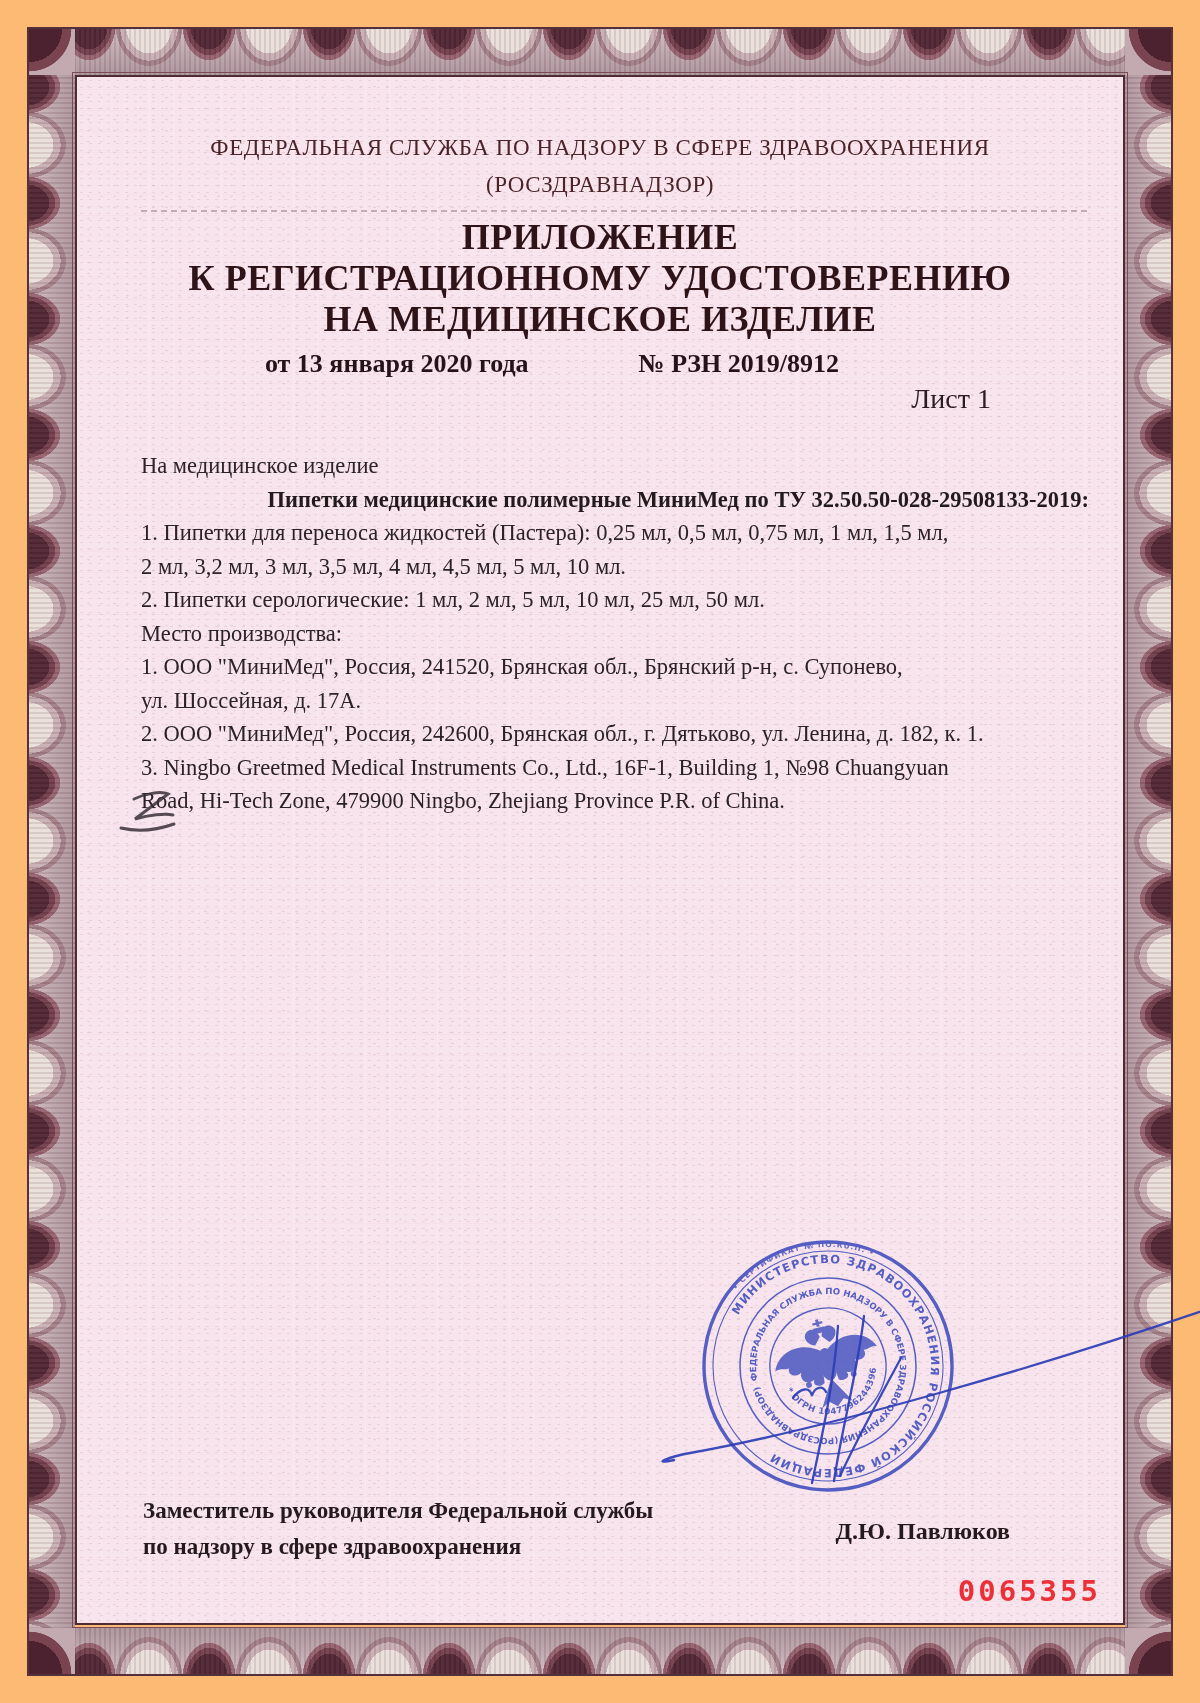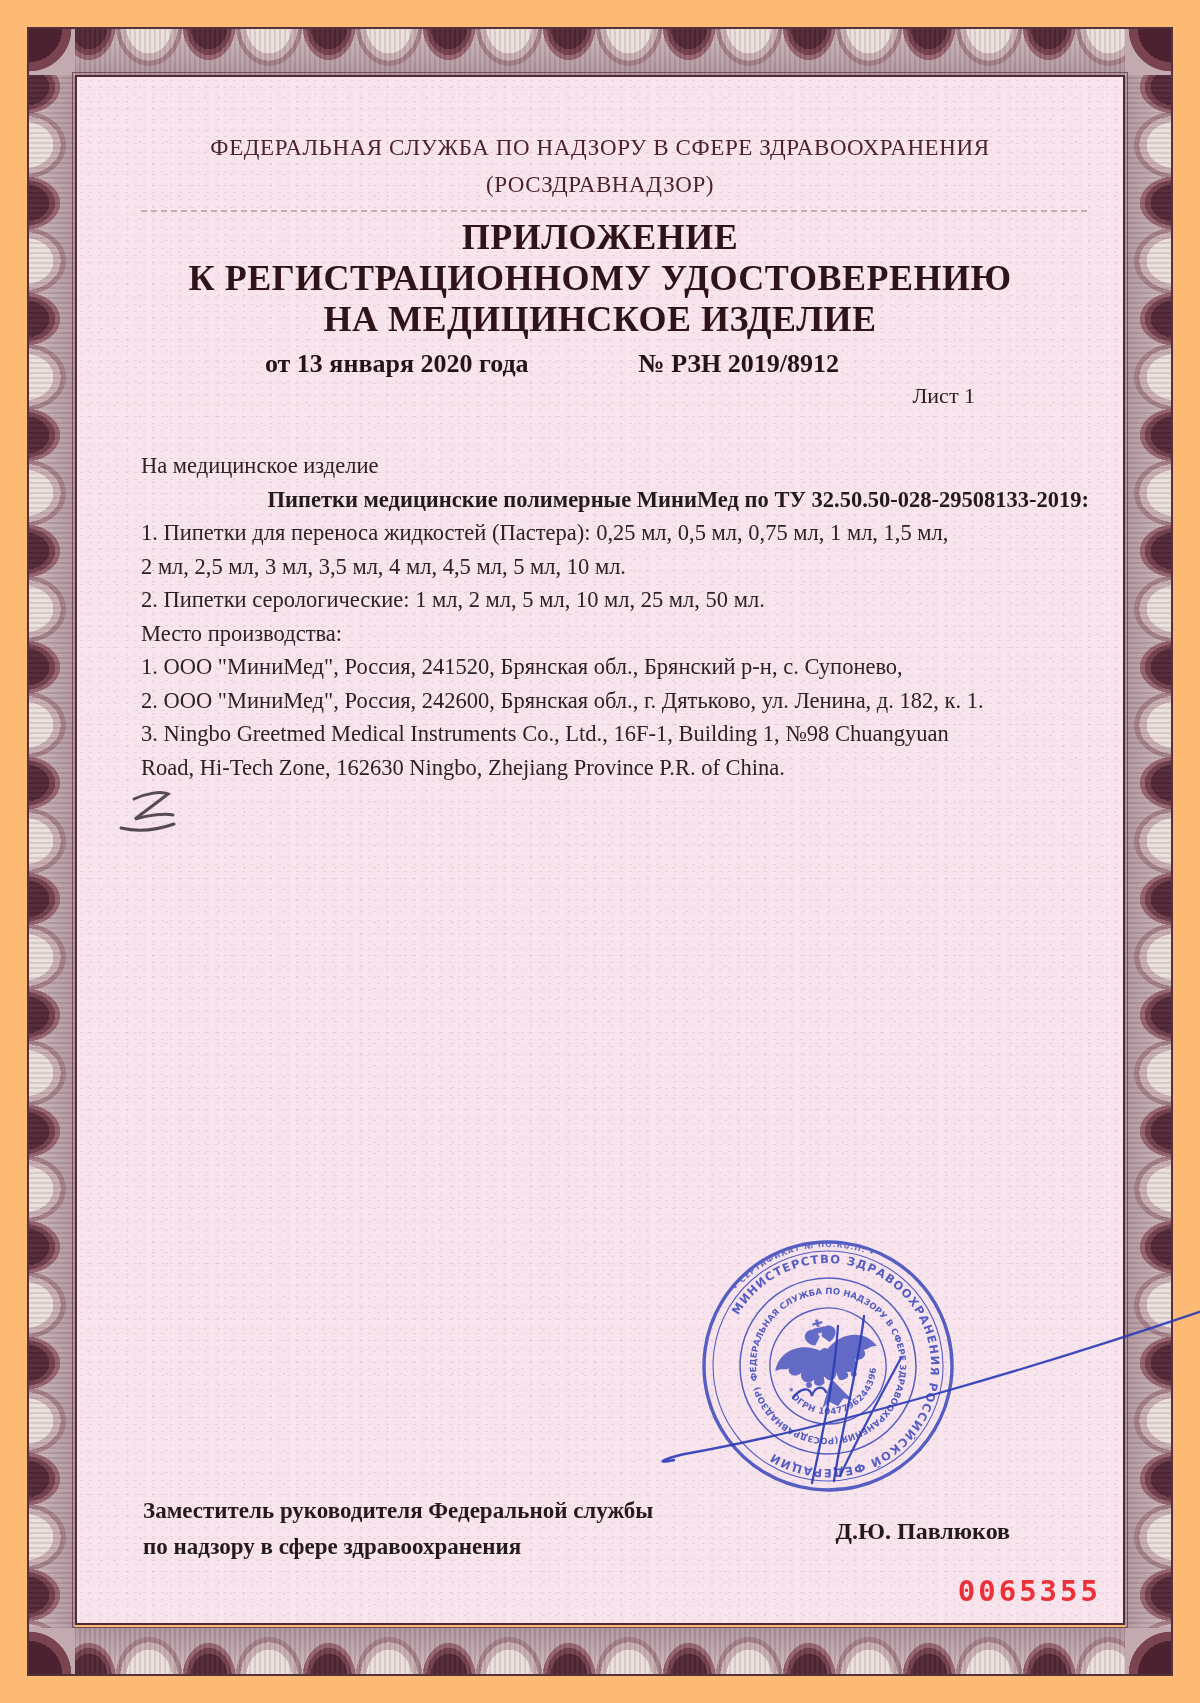--- a/index.html
+++ b/index.html
@@ -55,21 +55,21 @@
     background-position:0 0,5px 4px,0 0,0 0;
   }
   .authority{position:absolute;top:52px;left:0;right:0;text-align:center;
     font-size:23px;line-height:37px;letter-spacing:.6px;color:#4a2429;}
   .divider{position:absolute;top:133px;left:64px;right:36px;height:0;
     border-top:2px dashed rgba(122,96,92,.42);}
   .doc-title{position:absolute;top:140px;left:0;right:0;text-align:center;
     font-weight:bold;color:#2e1318;font-size:36px;line-height:41px;letter-spacing:.5px;}
   .date-row{position:absolute;top:272px;left:0;right:0;display:flex;justify-content:center;gap:110px;
     transform:translateX(-48px);font-weight:bold;font-size:26px;color:#241419;}
-  .sheet-no{position:absolute;top:306px;right:148px;font-size:22px;color:#2a1c20;}
+  .sheet-no{position:absolute;top:306px;right:132px;font-size:28px;color:#2a1c20;}
   .body-text{position:absolute;top:372px;left:64px;right:34px;
     font-size:22.5px;line-height:33.5px;color:#2a2226;}
   .body-text .b{font-weight:bold;color:#231a1e;text-align:right;}
   .sig-line{position:absolute;left:66px;font-weight:bold;font-size:23px;color:#241a1e;white-space:nowrap;}
   .sig-line.l1{top:1421px;}
   .sig-line.l2{top:1457px;}
   .signer{position:absolute;top:1441px;right:113px;font-weight:bold;font-size:24px;color:#241a1e;white-space:nowrap;}
   .serial{position:absolute;top:1497px;right:22px;
     font-family:"DejaVu Sans Mono","Liberation Mono",monospace;
     font-weight:bold;font-size:29px;letter-spacing:3px;color:#ec3038;}
@@ -108,27 +108,28 @@
       <span>от 13 января 2020 года</span>
       <span>№  РЗН 2019/8912</span>
     </div>
 
     <div class="sheet-no">Лист 1</div>
 
     <div class="body-text">
       <div>На медицинское изделие</div>
       <div class="b">Пипетки медицинские полимерные МиниМед по ТУ 32.50.50-028-29508133-2019:</div>
       <div>1. Пипетки для переноса жидкостей (Пастера): 0,25 мл, 0,5 мл, 0,75 мл, 1 мл, 1,5 мл,</div>
-      <div>2 мл, 2,5 мл, 3 мл, 3,5 мл, 4 мл, 4,5 мл, 5 мл, 10 мл.</div>
+      <div>2 мл, 3,2 мл, 3 мл, 3,5 мл, 4 мл, 4,5 мл, 5 мл, 10 мл.</div>
       <div>2. Пипетки серологические: 1 мл, 2 мл, 5 мл, 10 мл, 25 мл, 50 мл.</div>
       <div>Место производства:</div>
       <div>1. ООО "МиниМед", Россия, 241520, Брянская обл., Брянский р-н, с. Супонево,</div>
+      <div>ул. Шоссейная, д. 17А.</div>
       <div>2. ООО "МиниМед", Россия, 242600, Брянская обл., г. Дятьково, ул. Ленина, д. 182, к. 1.</div>
       <div>3. Ningbo Greetmed Medical Instruments Co., Ltd., 16F-1, Building 1, №98 Chuangyuan</div>
-      <div>Road, Hi-Tech Zone, 162630 Ningbo, Zhejiang Province P.R. of China.</div>
+      <div>Road, Hi-Tech Zone, 479900 Ningbo, Zhejiang Province P.R. of China.</div>
     </div>
 
     <div class="sig-line l1">Заместитель руководителя Федеральной службы</div>
     <div class="sig-line l2">по надзору в сфере здравоохранения</div>
     <div class="signer">Д.Ю. Павлюков</div>
     <div class="serial">0065355</div>
   </div>
 
   <svg class="overlay" width="1200" height="1703" viewBox="0 0 1200 1703" xmlns="http://www.w3.org/2000/svg" xmlns:xlink="http://www.w3.org/1999/xlink">
 

